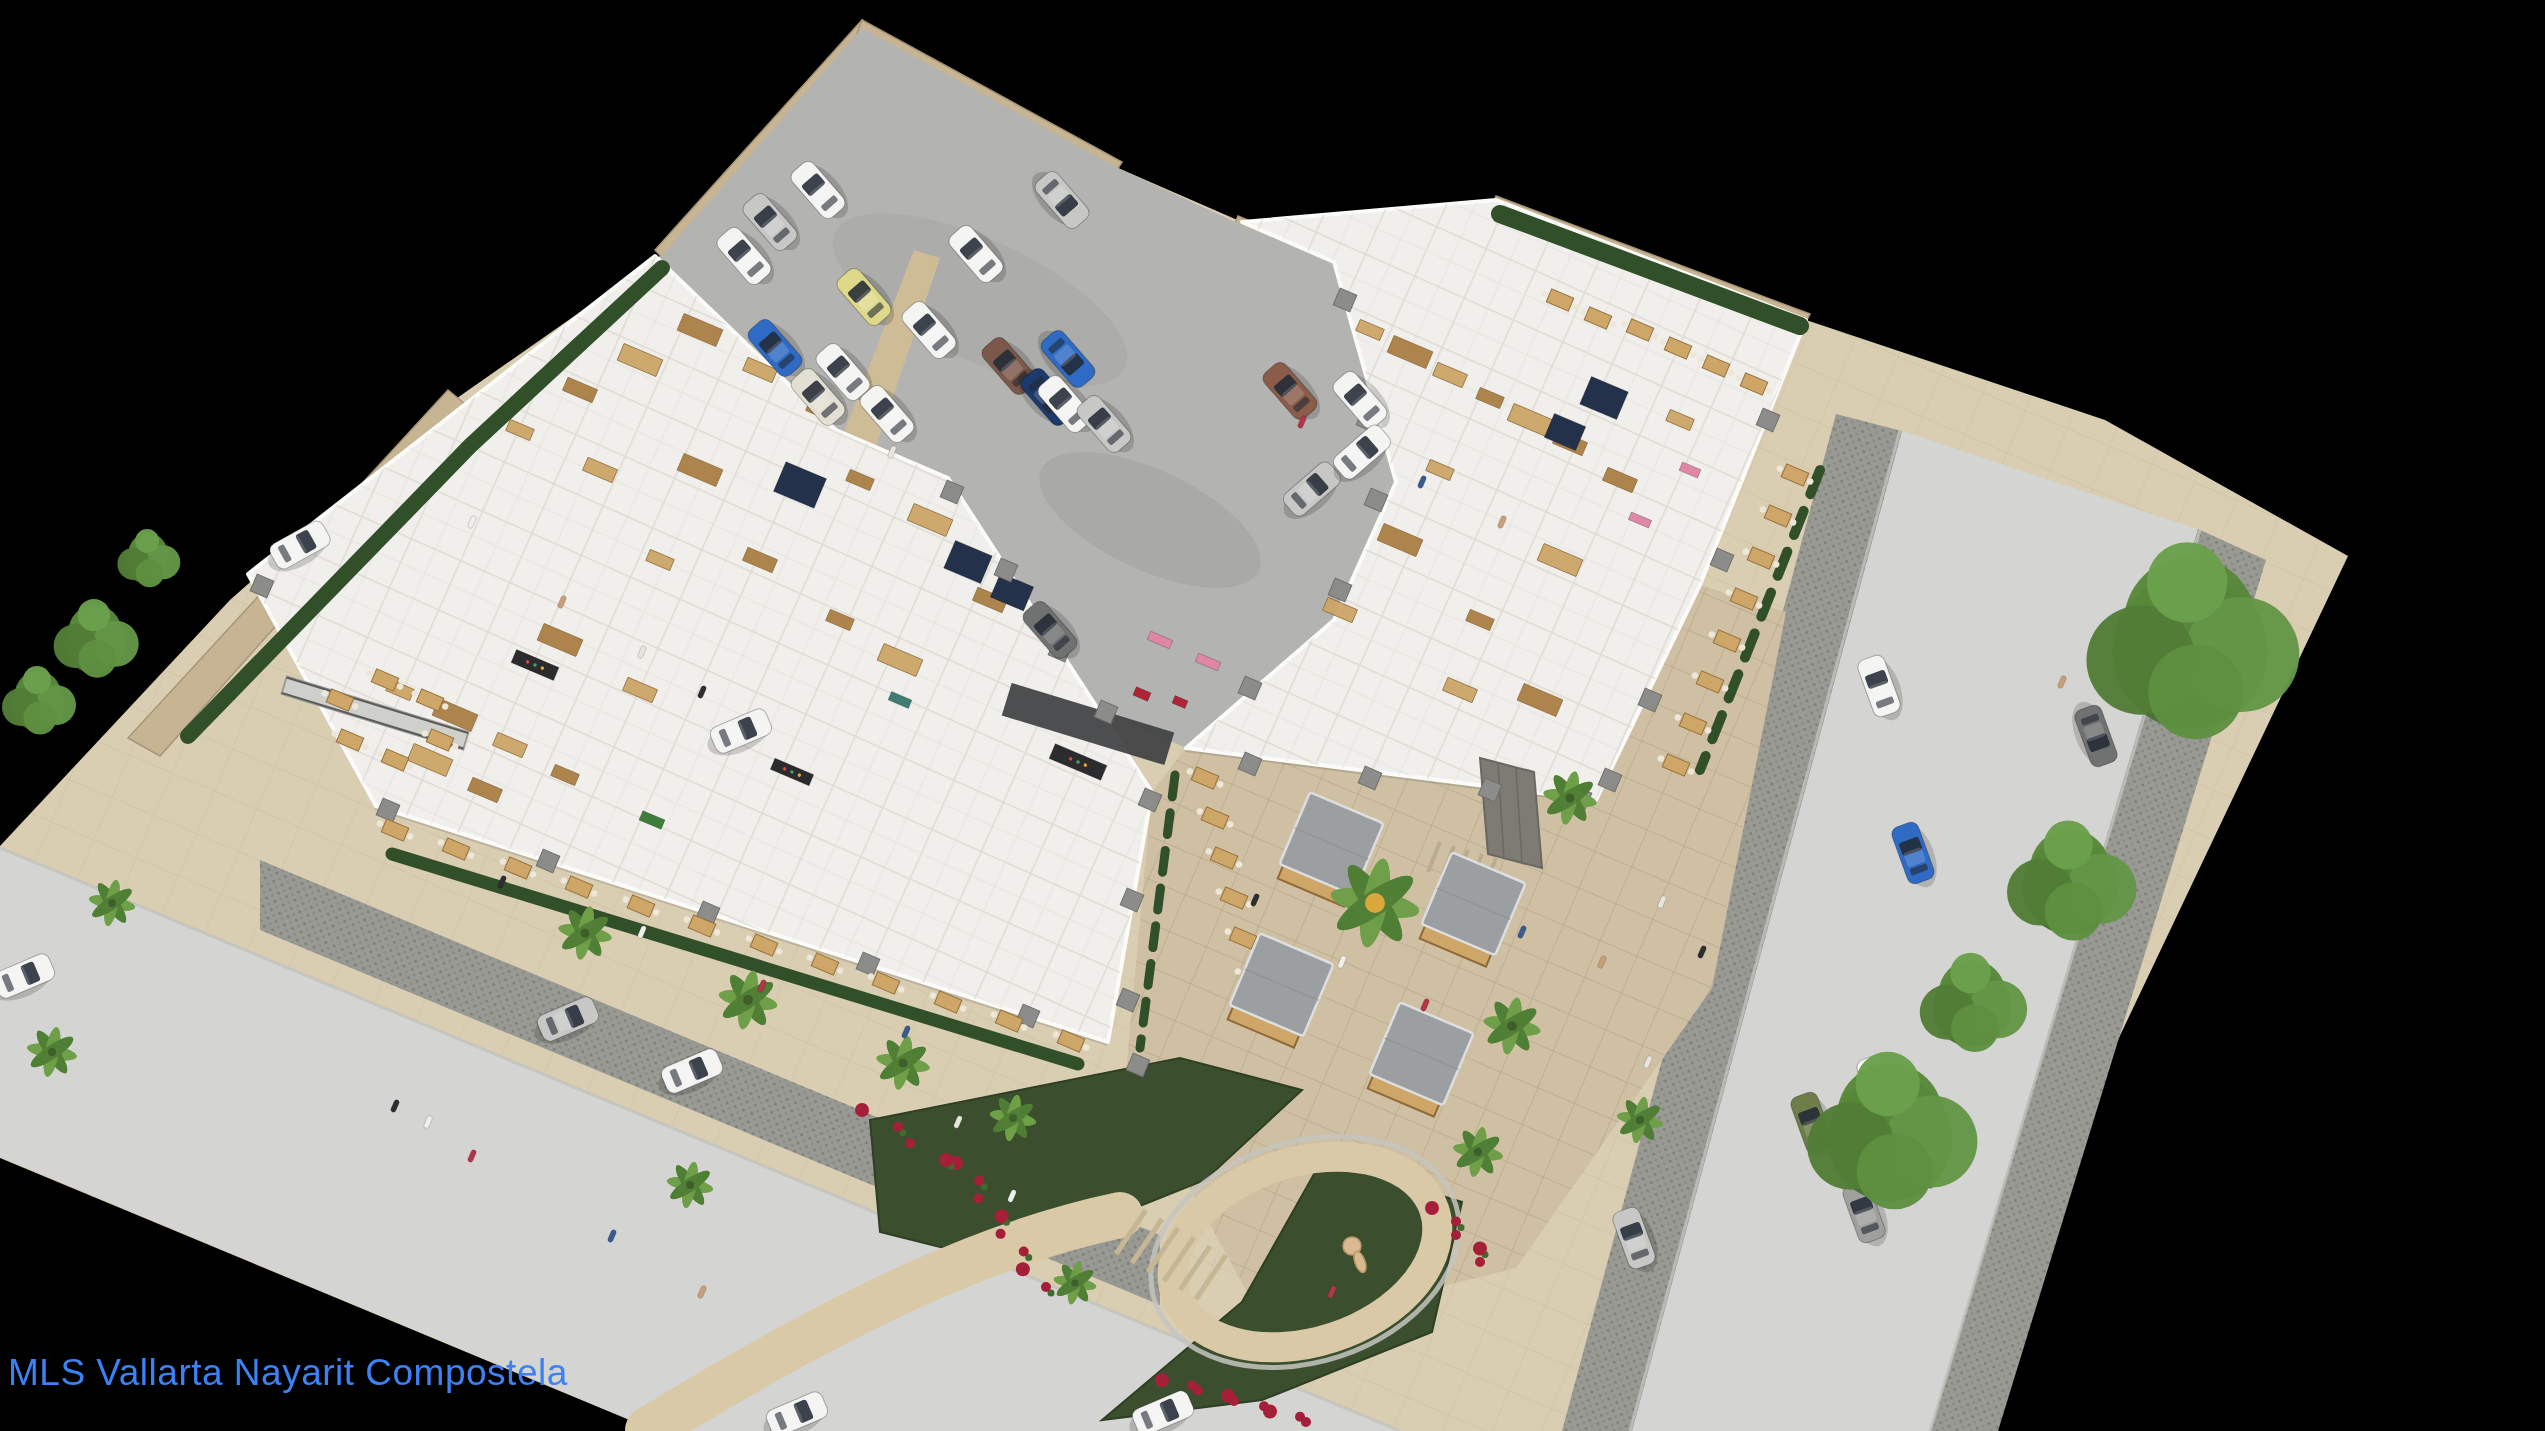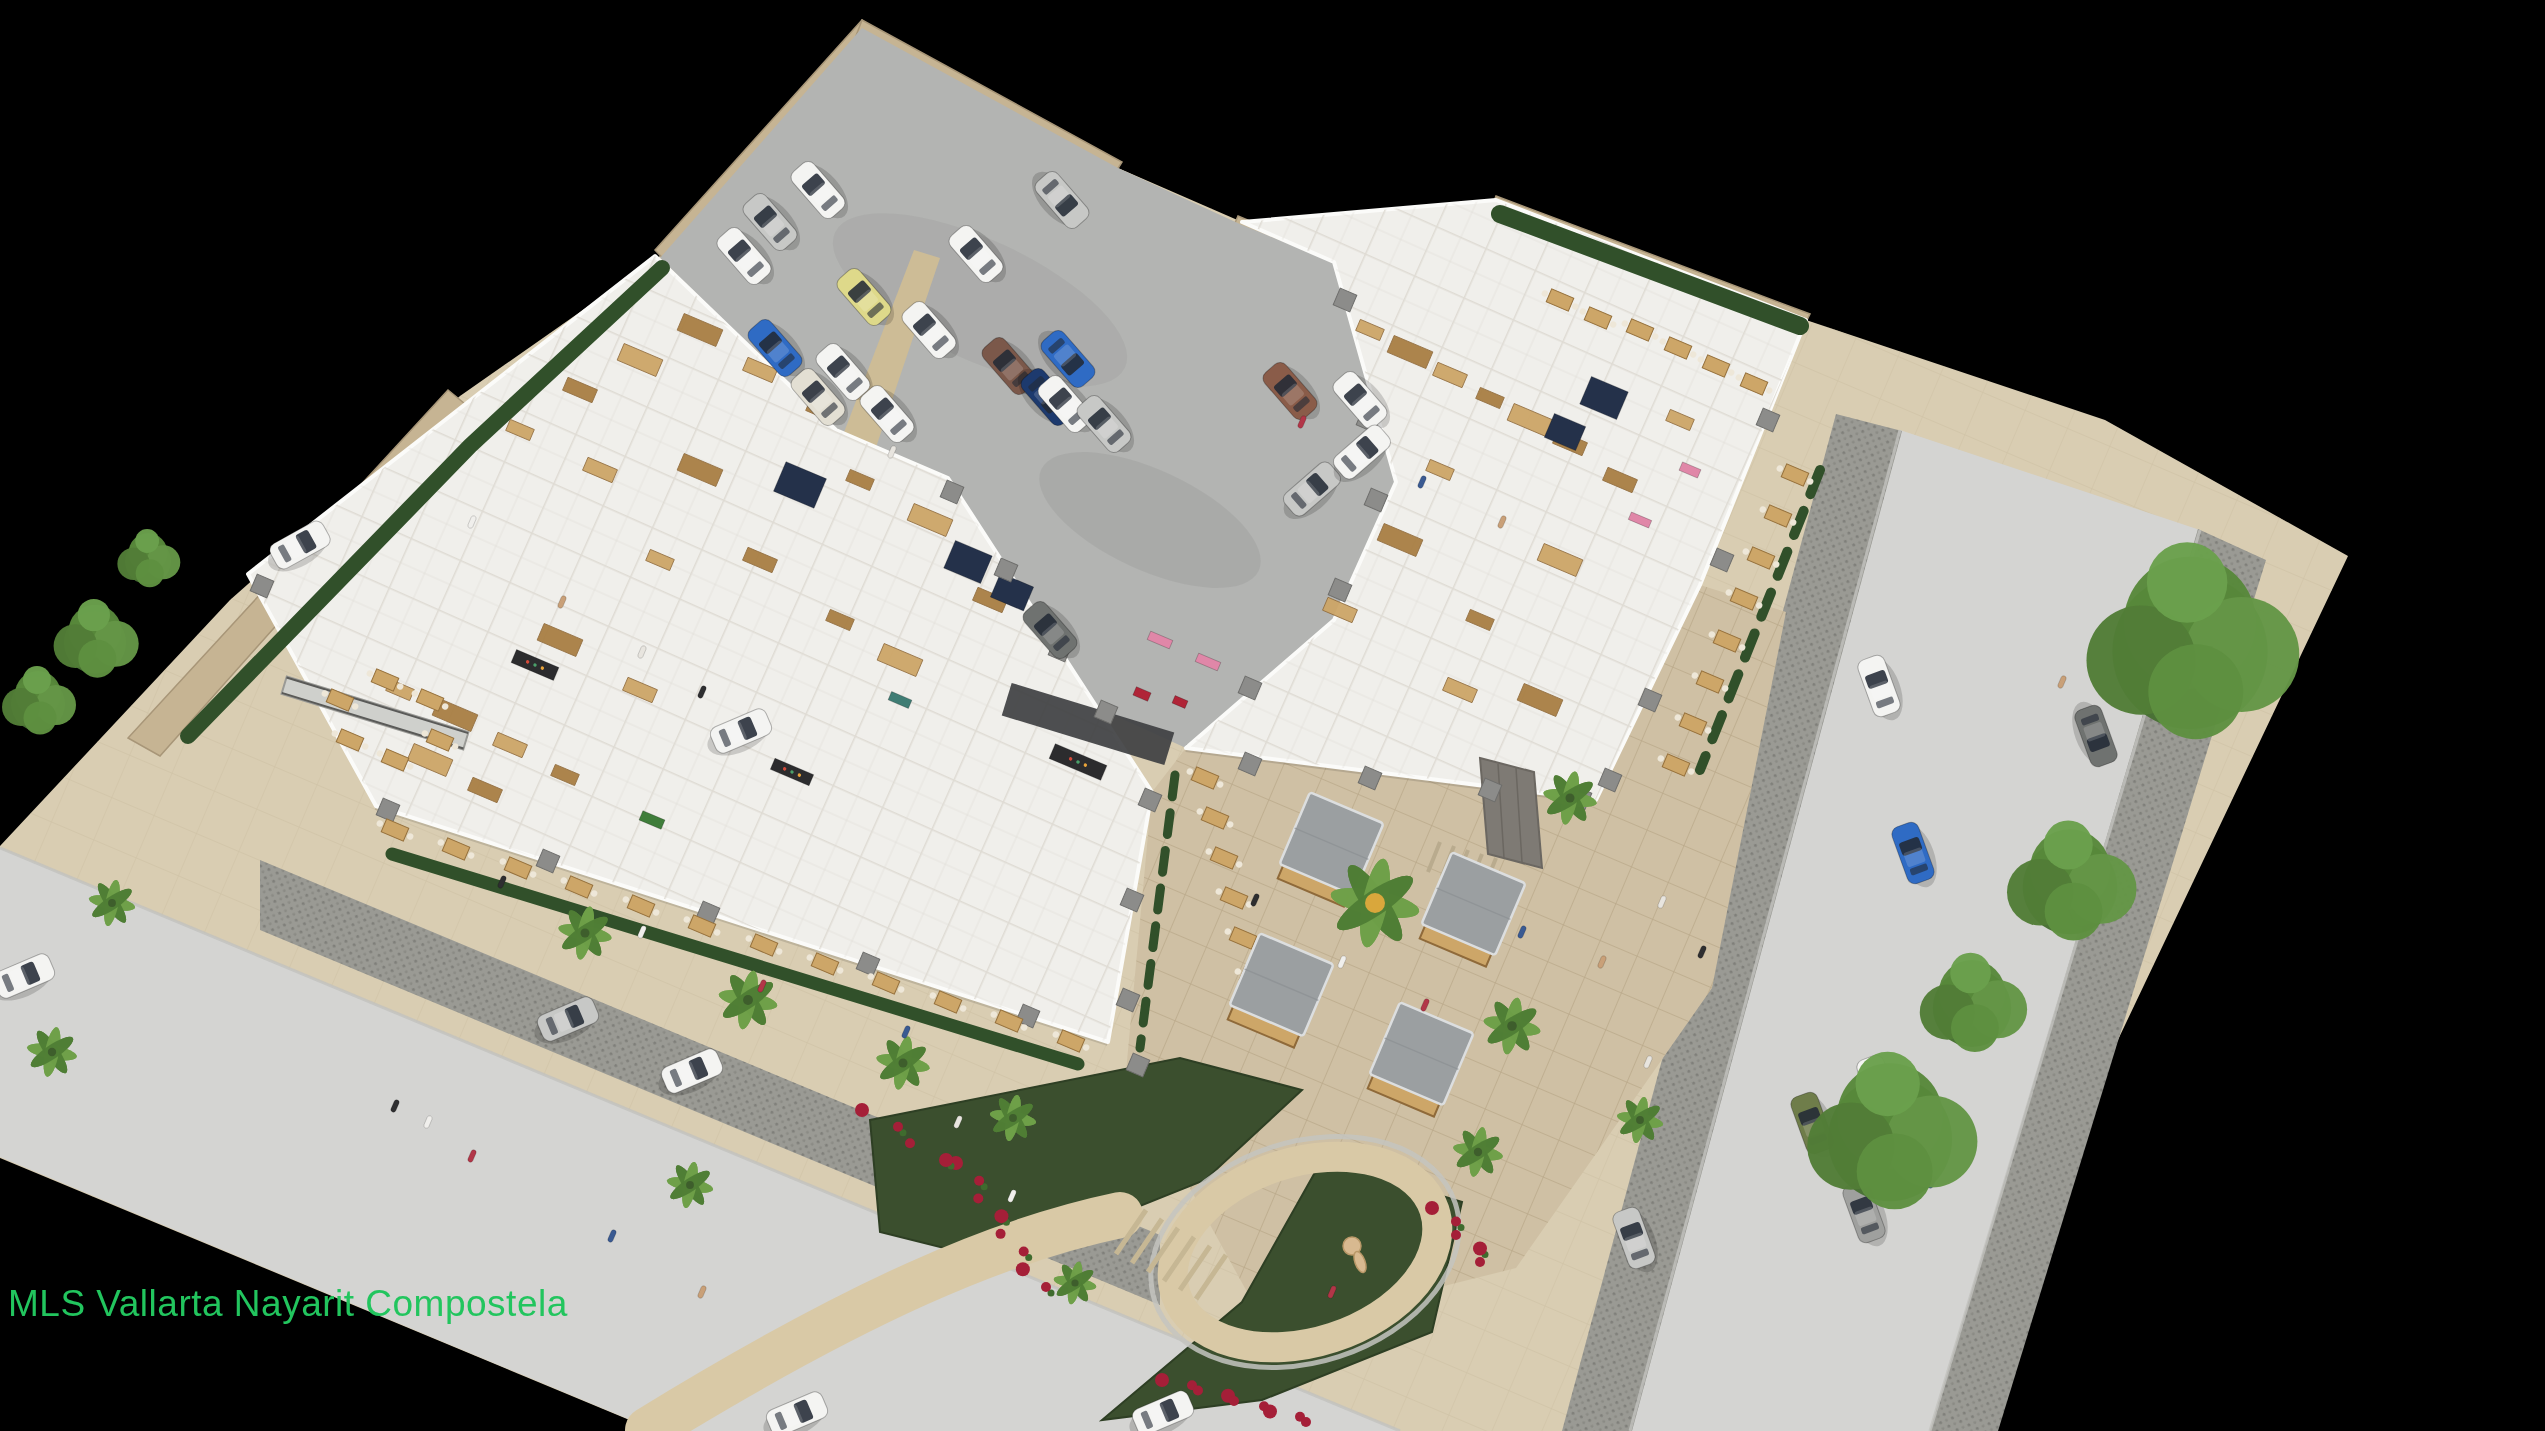--- a/index.html
+++ b/index.html
@@ -1,19 +1,19 @@
 <!DOCTYPE html>
 <html style="--bg: #000000; --street: #d4d4d2; --cobble: #9a9a94; --sidewalk: #d9cdb2; --sidewalkLine: #c9bb9e; --courtyard: #cfc0a4; --courtyardLine: #b5a384; --concrete: #b3b4b2; --wallTan: #c6b493; --wallTanDark: #a89678; --hedge: #31502a; --building: #f0efeb; --roomLine: #dcd8d0; --wood: #cda668; --woodDark: #a97f44; --grayCol: #8c8c8a; --navy: #24314a; --roofGray: #9b9fa1; --stoneGray: #7e7a74; --flowerRed: #a51f38; --pathSand: #d9c9a6; --gardenGreen: #3b4f2e; --sculpture: #d8b990; --walkstrip: #cdbc96;"><head>
 <meta charset="utf-8">
 <style>
   html,body{margin:0;padding:0;background:#000;}
   .stage{position:relative;width:2545px;height:1431px;background:var(--bg,#000);overflow:hidden;
          font-family:"Liberation Sans",sans-serif;}
   .stage svg{position:absolute;left:0;top:0;}
-  .caption{position:absolute;left:8px;top:1283px;color:#22c55e;font-size:37px;letter-spacing:.5px;
+  .caption{position:absolute;left:8px;top:1352px;color:#3b82f6;font-size:37px;letter-spacing:.5px;
            font-family:"Liberation Sans",sans-serif;font-weight:400;}
   
   .ground      {fill:var(--sidewalk);}
   .groundLines {fill:url(#pav);opacity:.55;}
   .street      {fill:var(--street);}
   .cobble      {fill:url(#cob);}
   .concrete    {fill:var(--concrete);}
   .walkstrip   {fill:var(--walkstrip);}
   .wall        {fill:var(--wallTan);stroke:var(--wallTanDark);stroke-width:1.5;}
   .building    {fill:var(--building);stroke:#fbfbf9;stroke-width:4;stroke-linejoin:round;}

